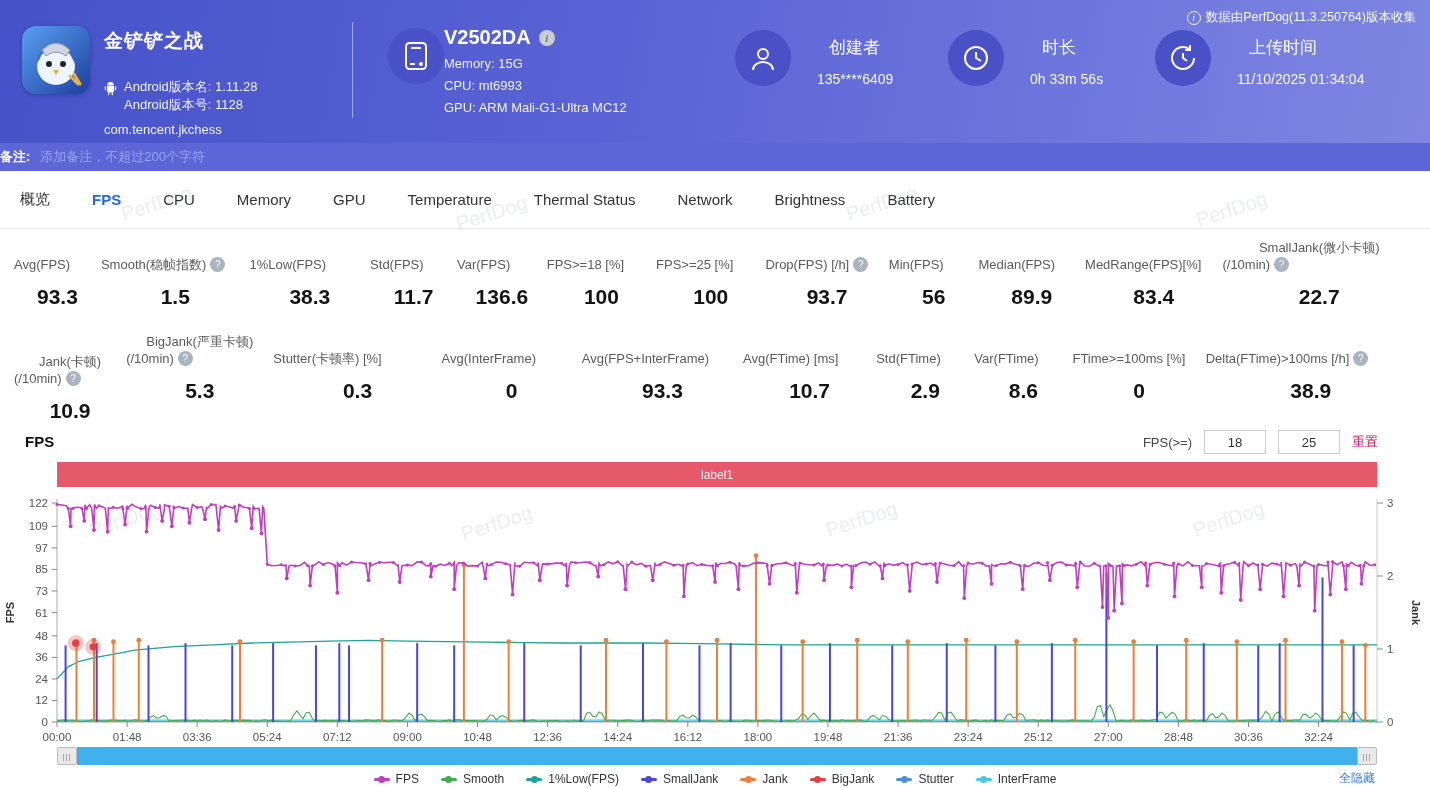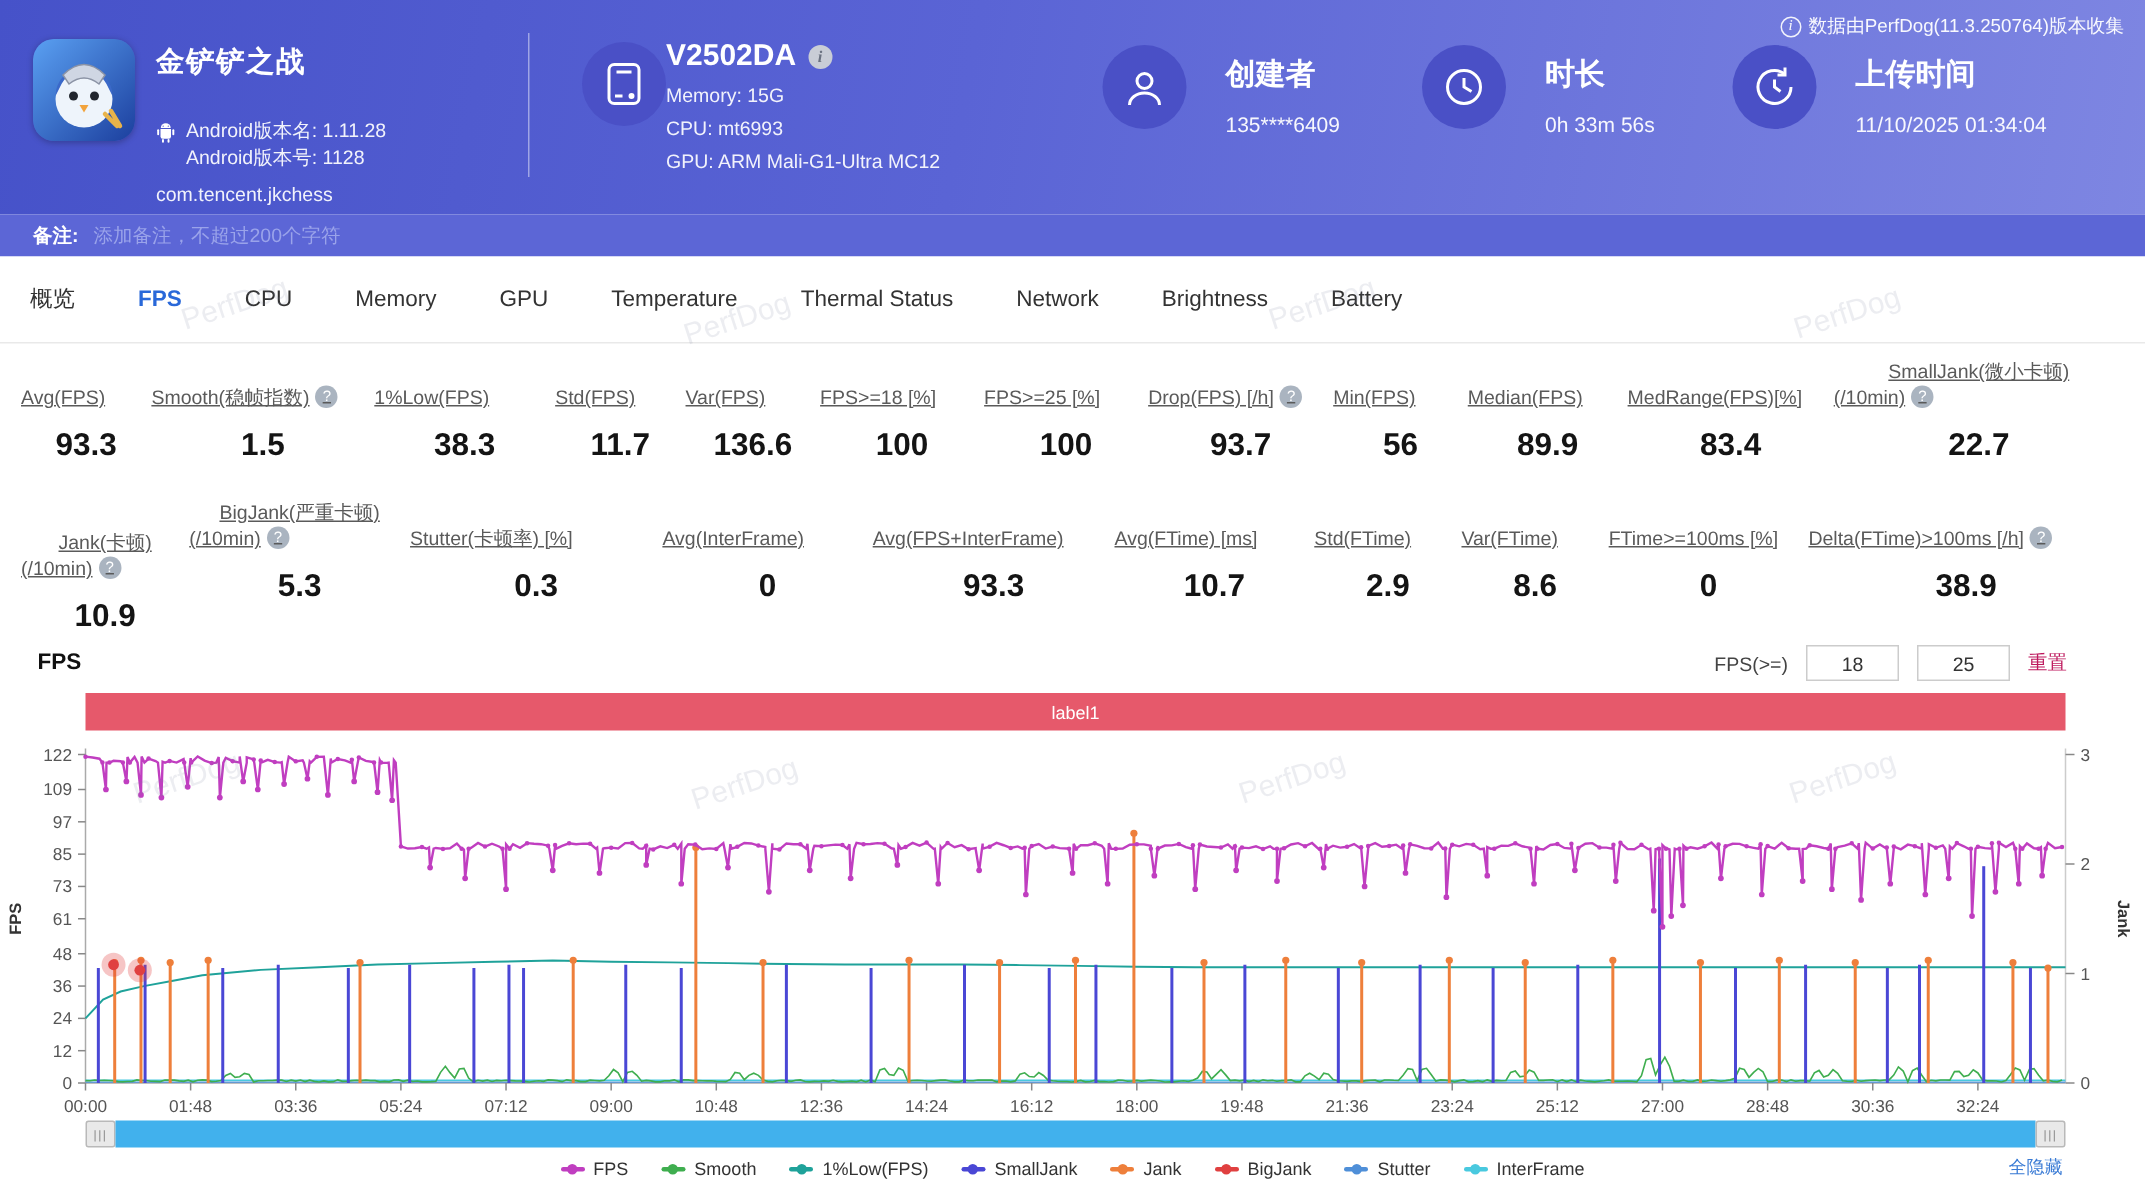--- a/index.html
+++ b/index.html
@@ -19,45 +19,45 @@
   .app-pkg { margin-top:8px; font-size:13px; color:rgba(255,255,255,.92); }
   .hdr-divider { position:absolute; left:352px; top:22px; width:1px; height:96px; background:rgba(255,255,255,.45); }
   .hdr-circle { width:56px; height:56px; border-radius:50%; background:#4a50c6; display:flex; align-items:center; justify-content:center; flex:0 0 56px; }
   .device-block { position:absolute; left:388px; top:28px; display:flex; }
   .device-text { margin-top:-2px; }
   .device-name { font-size:20px; font-weight:bold; display:flex; align-items:center; gap:8px; }
   .device-line { font-size:13px; color:rgba(255,255,255,.92); margin-top:7px; }
   .info-badge { width:16px; height:16px; border-radius:50%; background:#c9cdd6; color:#6b7280; font-size:11px; font-style:italic; font-weight:bold; display:inline-flex; align-items:center; justify-content:center; font-family:"Liberation Serif",serif; }
   .meta-block { position:absolute; top:30px; display:flex; }
   .meta-text { margin-left:26px; padding-top:6px; }
-  .meta-label { font-size:20px; font-weight:bold; }
+  .meta-label { font-size:17px; font-weight:normal;margin-left:12px; }
   .meta-value { font-size:14px; color:rgba(255,255,255,.95); margin-top:12px; }
   .collect-info { position:absolute; right:14px; top:9px; font-size:12.5px; color:rgba(255,255,255,.95); display:flex; align-items:center; gap:5px; }
   .collect-info .i-circ { width:14px; height:14px; border-radius:50%; border:1px solid rgba(255,255,255,.9); font-size:10px; font-style:italic; display:inline-flex; align-items:center; justify-content:center; font-family:"Liberation Serif",serif; }
 
   
   .note-bar { position:absolute; top:143px; left:0; width:1430px; height:28px; background:#5c66d6;
-    display:flex; align-items:center; padding-left:22px; font-size:13px; }
+    display:flex; align-items:center; font-size:13px; }
   .note-label { color:#fff; font-weight:bold; }
   .note-placeholder { color:#9aa3ea; margin-left:10px; }
 
   
   .tab-bar { position:absolute; top:171px; left:0; width:1430px; height:58px; background:#fff;
     border-bottom:1px solid #e9e9e9; display:flex; align-items:center; padding-left:20px; }
   .tab { font-size:15px; color:#333; margin-right:42px; cursor:pointer; white-space:nowrap; }
   .tab.active { color:#2968d9; font-weight:bold; }
 
   
   .stats { position:absolute; top:229px; left:0; width:1430px; }
   .stat-row { display:flex; padding:0 14px; }
   .stat-row.r1 { margin-top:8px; }
   .stat-row.r2 { margin-top:22px; }
   .stat { text-align:center; }
   .stat .lbl { min-height:36px; display:flex; flex-direction:column; justify-content:flex-end;
-    font-size:13px; color:#5a5a5a; line-height:17px;text-decoration:underline; }
+    font-size:13px; color:#5a5a5a; line-height:17px; }
   .stat .lbl .hl { display:inline-flex; align-items:center; gap:4px; }
   .help-q { width:15px; height:15px; border-radius:50%; background:#aab4c0; color:#fff; font-size:10px;
     display:inline-flex; align-items:center; justify-content:center; cursor:pointer; }
   .stat .val { font-size:21px; font-weight:bold; color:#141414; margin-top:12px; }
 
   
   .fps-head { position:absolute; top:430px; left:0; width:1430px; height:30px; }
   .fps-title { position:absolute; left:25px; top:3px; font-size:15px; font-weight:bold; color:#111; }
   .fps-filter { position:absolute; right:52px; top:0; display:flex; align-items:center; gap:12px; font-size:13px; color:#444; }
   .fps-filter input { width:62px; height:24px; border:1px solid #ccc; text-align:center; font-size:13px; color:#333; outline:none; }

